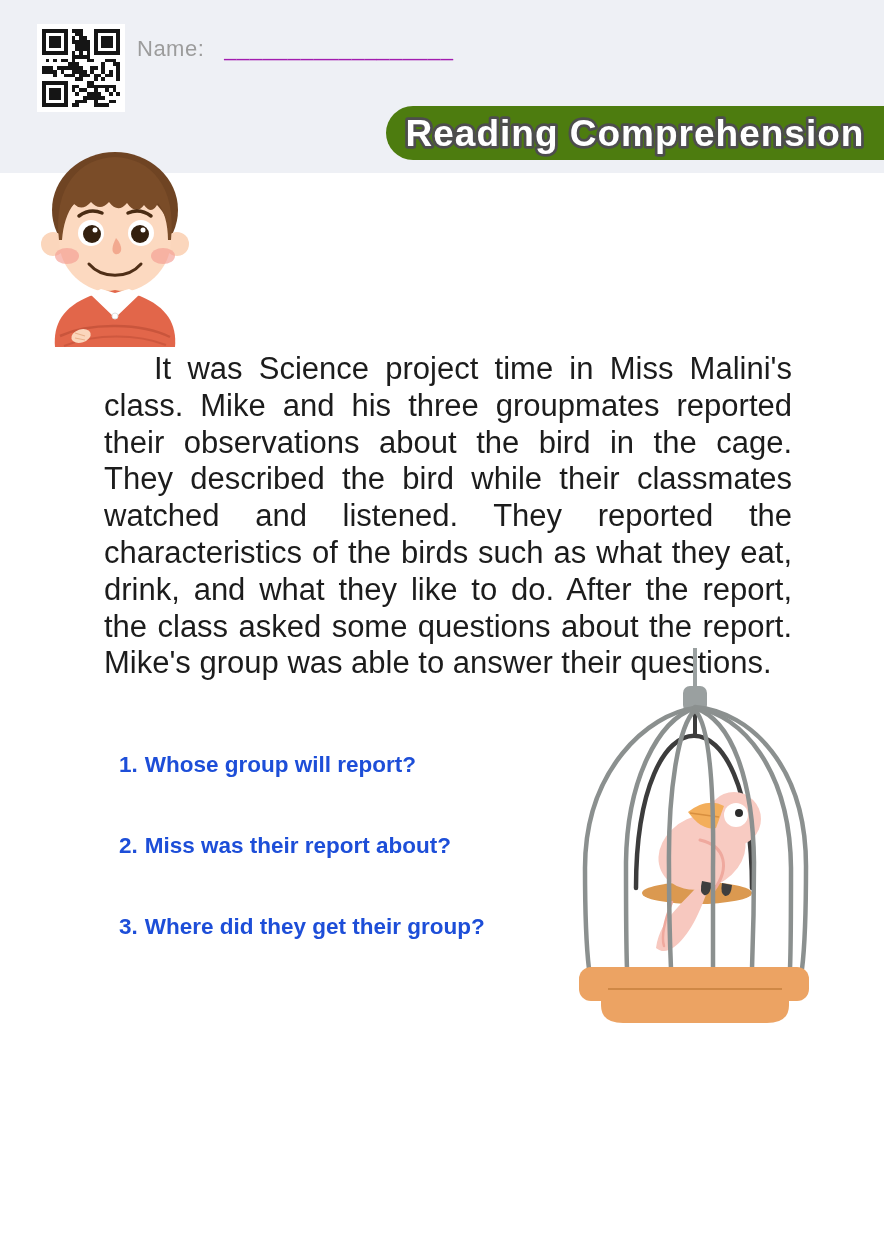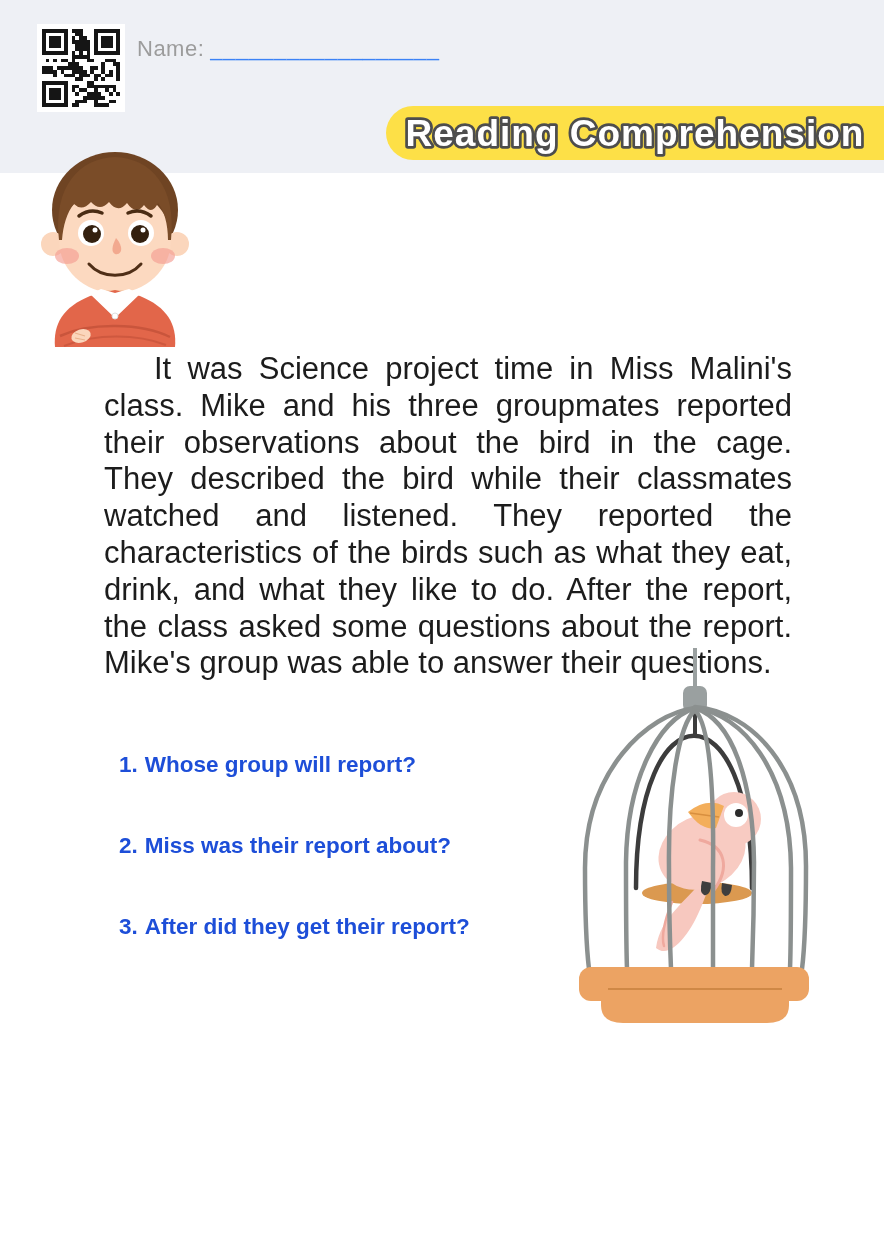--- a/index.html
+++ b/index.html
@@ -5,22 +5,22 @@
   html,body{margin:0;padding:0;}
   body{
     width:884px;height:1250px;position:relative;overflow:hidden;
     background:#ffffff;font-family:"Liberation Sans",sans-serif;
   }
   .band{position:absolute;left:0;top:0;width:884px;height:173px;background:#eef0f5;}
   .qr-wrap{position:absolute;left:37px;top:24px;width:88px;height:88px;background:#ffffff;}
   .qr-wrap svg{position:absolute;left:5px;top:5px;width:78px;height:78px;}
   .fields{position:absolute;left:137px;top:36px;color:#9c9c9c;font-size:22px;letter-spacing:.5px;}
   .field-row{height:33px;display:flex;align-items:baseline;}
-  .blank{margin-left:6px;color:#3b82f6;}
-  .banner{position:absolute;left:386px;top:106px;width:498px;height:54px;background:#fde047;border-radius:27px 0 0 27px;}
+  .blank{margin-left:20px;color:#a21caf;}
+  .banner{position:absolute;left:386px;top:106px;width:498px;height:54px;background:#4d7c0f;border-radius:27px 0 0 27px;}
   .banner svg{display:block;width:498px;height:54px;}
   .banner text{
     font-family:"Liberation Sans",sans-serif;font-weight:bold;font-size:37px;letter-spacing:1px;
     fill:#ffffff;stroke:#4d4d4d;stroke-width:5.5px;paint-order:stroke;stroke-linejoin:round;
   }
   .boy{position:absolute;left:30px;top:140px;width:170px;height:207px;}
   .passage{
     position:absolute;left:104px;top:320px;width:688px;
     font-size:31px;line-height:36.8px;color:#1c1c1c;
     text-align:justify;text-indent:50px;
@@ -317,21 +317,21 @@
 <p class="passage">It was Science project time in Miss Malini's class. Mike and his three groupmates reported their observations about the bird in the cage. They described the bird while their classmates watched and listened. They reported the characteristics of the birds such as what they eat, drink, and what they like to do. After the report, the class asked some questions about the report. Mike's group was able to answer their questions.</p>
 
 <ol class="questions">
   <li class="q">
     <span class="num">1.</span><span>Whose group will report?</span>
   </li>
   <li class="q">
     <span class="num">2.</span><span>Miss was their report about?</span>
   </li>
   <li class="q">
-    <span class="num">3.</span><span>After did they get their report?</span>
+    <span class="num">3.</span><span>Where did they get their group?</span>
   </li>
 </ol>
 
 <svg class="cage" viewBox="563 644 256 386" xmlns="http://www.w3.org/2000/svg">
 
   <line x1="695" y1="648" x2="695" y2="692" stroke="#9aa0a0" stroke-width="4"></line>
   <rect x="683" y="686" width="24" height="26" rx="7" fill="#9aa0a0"></rect>
 
   <line x1="695" y1="706" x2="695" y2="737" stroke="#3c3c3c" stroke-width="4"></line>
   <path d="M636 888 C636 685 752 685 752 888" stroke="#3c3c3c" stroke-width="4.5" fill="none" stroke-linecap="round"></path>

